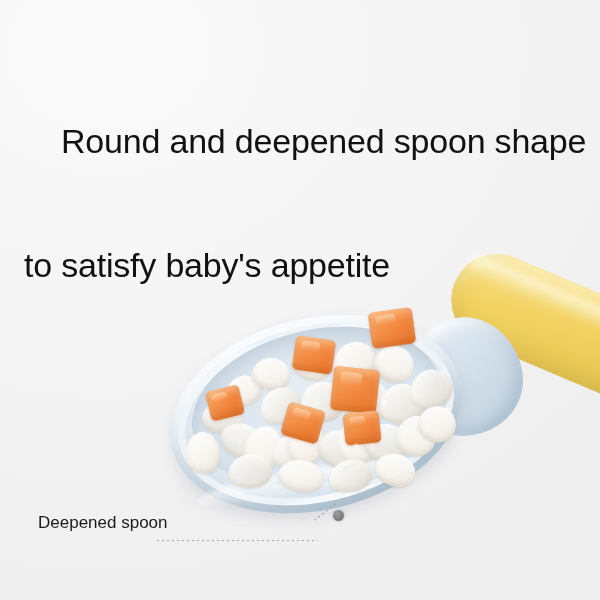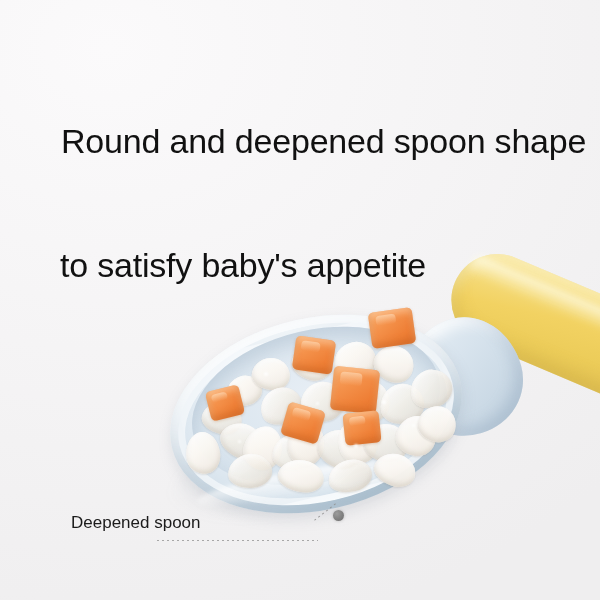--- a/index.html
+++ b/index.html
@@ -24,32 +24,31 @@
     left: 24px;
     top: 48px;
     width: 556px;
     color: #111111;
     font-size: 34px;
     line-height: 62px;
     font-weight: 400;
     letter-spacing: -0.2px;
     white-space: pre;
   }
-  .headline .l2 { display: block; margin-left: 36px; }
+  .headline .l2 { display: block; }
 
   
   .caption {
     position: absolute;
     left: 38px;
     top: 506px;
     color: #1b1b1b;
     font-size: 17px;
     line-height: 33px;
     font-weight: 400;
-    margin-left: 33px;
   }
   .caption span { display: block; }
 
   .leader-h {
     position: absolute;
     left: 157px;
     top: 539px;
     width: 161px;
     height: 2px;
     background-image: linear-gradient(to right, #9a9a9a 0 2px, rgba(0,0,0,0) 2px 5px);

